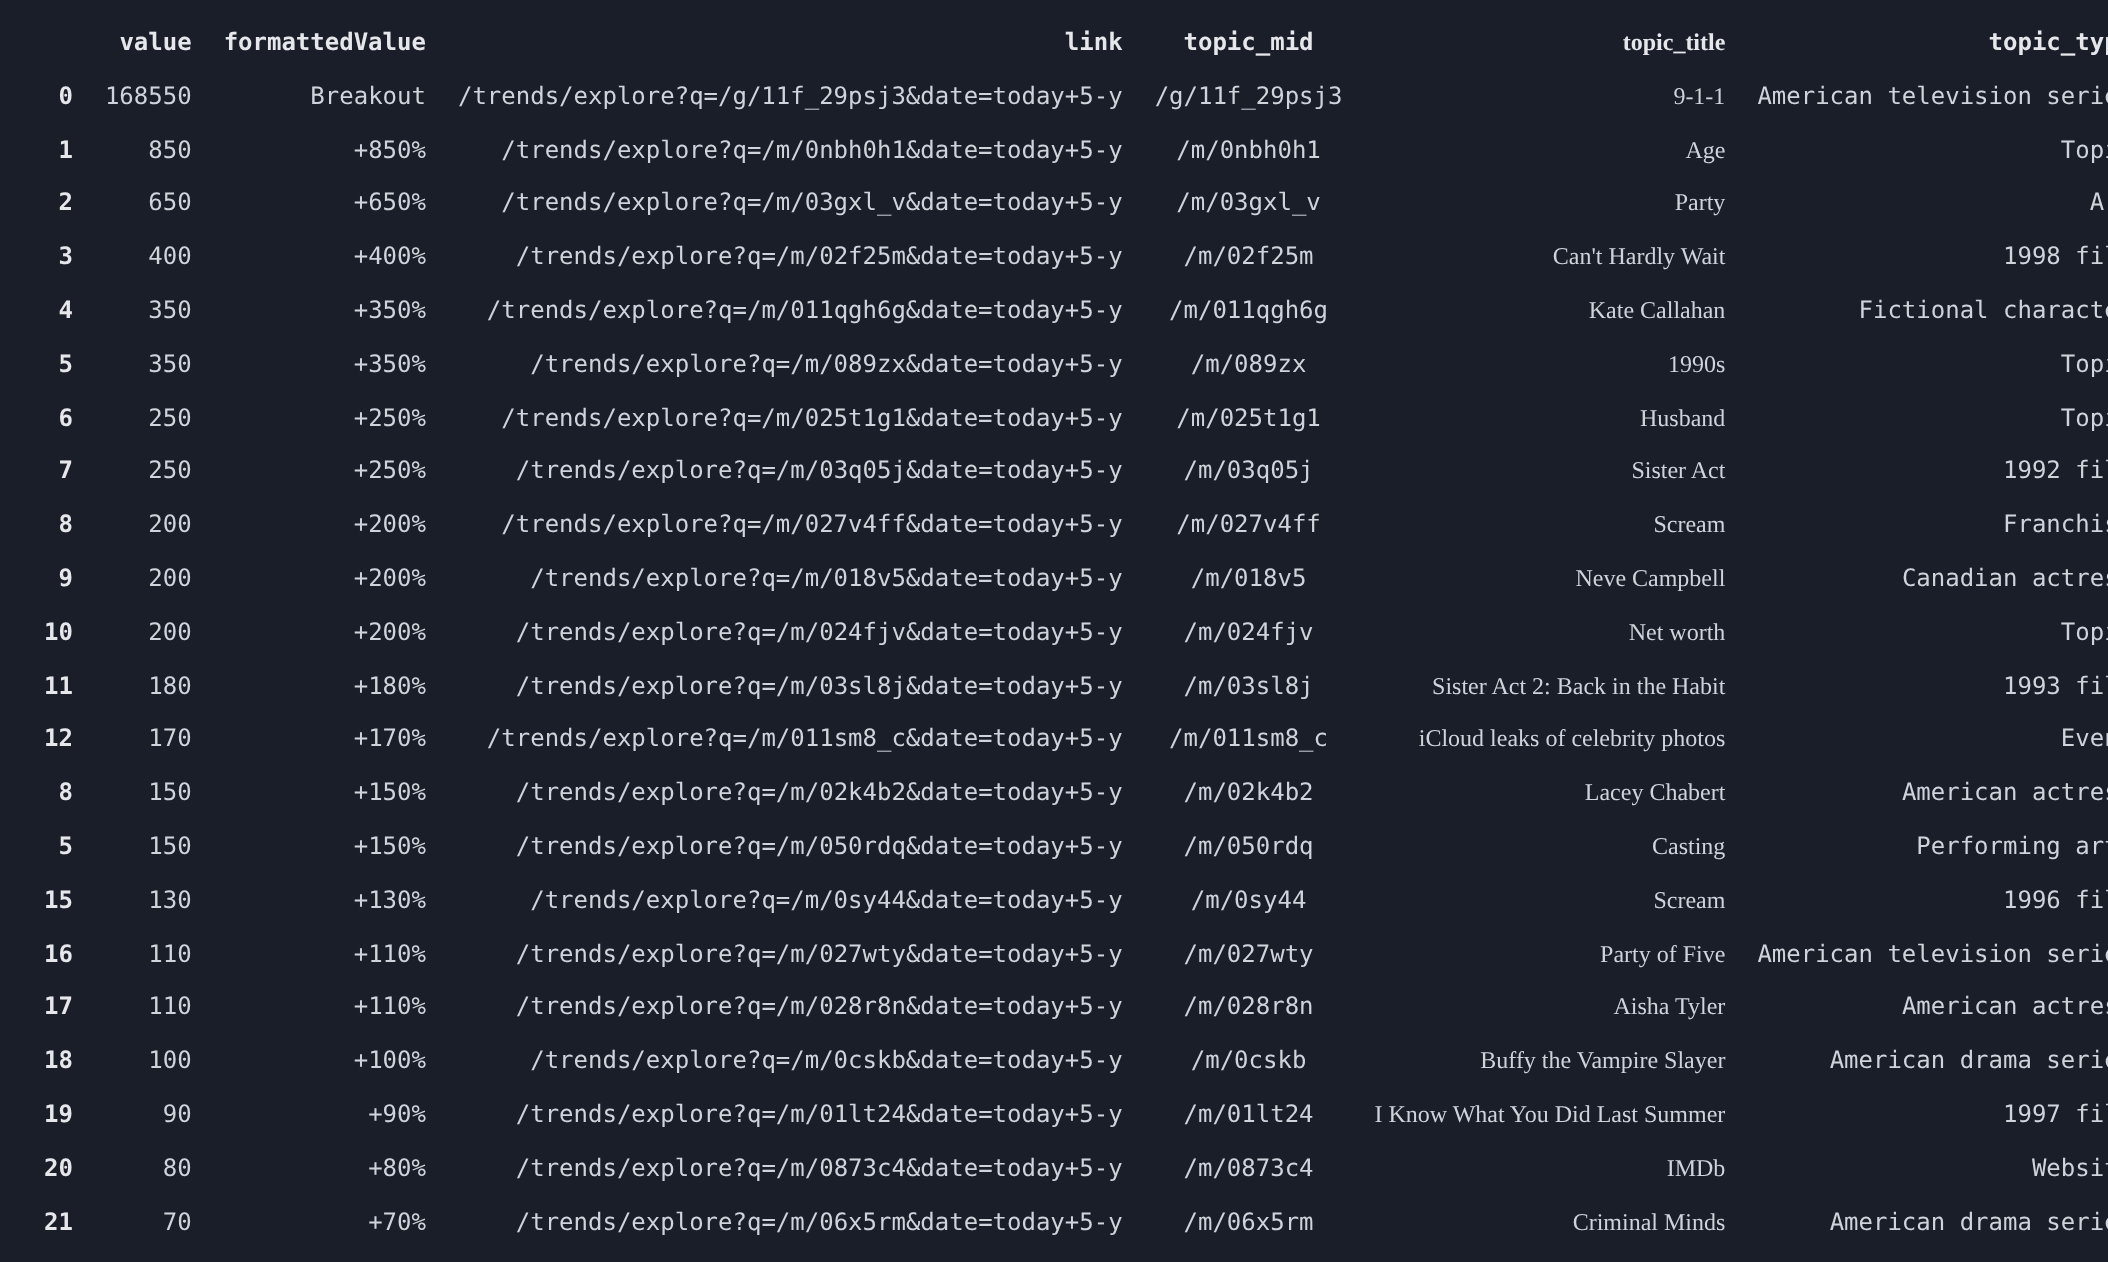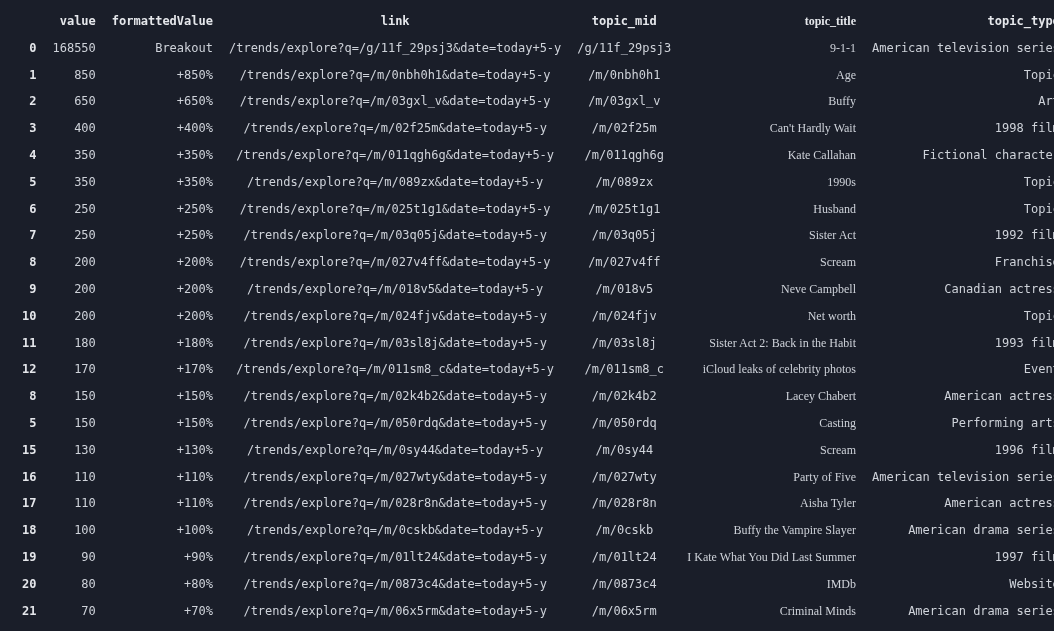--- a/index.html
+++ b/index.html
@@ -24,21 +24,21 @@
     color: #e5e7eb;
     text-align: right;
   }
   td {
     text-align: right;
     color: #cfd3da;
   }
   .col-index { text-align: right; font-weight: bold; color:#e5e7eb; }
   .col-value { text-align: right; }
   .col-fmt   { }
-  .col-link  { text-align: center; }
+  .col-link  { text-align: right; }
   .col-mid   { text-align: center; }
   .col-title { text-align: right; font-family: Liberation Serif, serif; }
   .col-type  { text-align: right; }
 </style>
 </head>
 <body>
 
 <table>
   <thead>
     <tr>
@@ -69,21 +69,21 @@
         <td class="col-mid">/m/0nbh0h1</td>
         <td class="col-title">Age</td>
         <td class="col-type">Topic</td>
       </tr>
       <tr>
         <td class="col-index">2</td>
         <td class="col-value">650</td>
         <td class="col-fmt">+650%</td>
         <td class="col-link">/trends/explore?q=/m/03gxl_v&amp;date=today+5-y</td>
         <td class="col-mid">/m/03gxl_v</td>
-        <td class="col-title">Buffy</td>
+        <td class="col-title">Party</td>
         <td class="col-type">Art</td>
       </tr>
       <tr>
         <td class="col-index">3</td>
         <td class="col-value">400</td>
         <td class="col-fmt">+400%</td>
         <td class="col-link">/trends/explore?q=/m/02f25m&amp;date=today+5-y</td>
         <td class="col-mid">/m/02f25m</td>
         <td class="col-title">Can't Hardly Wait</td>
         <td class="col-type">1998 film</td>
@@ -222,21 +222,21 @@
         <td class="col-mid">/m/0cskb</td>
         <td class="col-title">Buffy the Vampire Slayer</td>
         <td class="col-type">American drama series</td>
       </tr>
       <tr>
         <td class="col-index">19</td>
         <td class="col-value">90</td>
         <td class="col-fmt">+90%</td>
         <td class="col-link">/trends/explore?q=/m/01lt24&amp;date=today+5-y</td>
         <td class="col-mid">/m/01lt24</td>
-        <td class="col-title">I Kate What You Did Last Summer</td>
+        <td class="col-title">I Know What You Did Last Summer</td>
         <td class="col-type">1997 film</td>
       </tr>
       <tr>
         <td class="col-index">20</td>
         <td class="col-value">80</td>
         <td class="col-fmt">+80%</td>
         <td class="col-link">/trends/explore?q=/m/0873c4&amp;date=today+5-y</td>
         <td class="col-mid">/m/0873c4</td>
         <td class="col-title">IMDb</td>
         <td class="col-type">Website</td>

